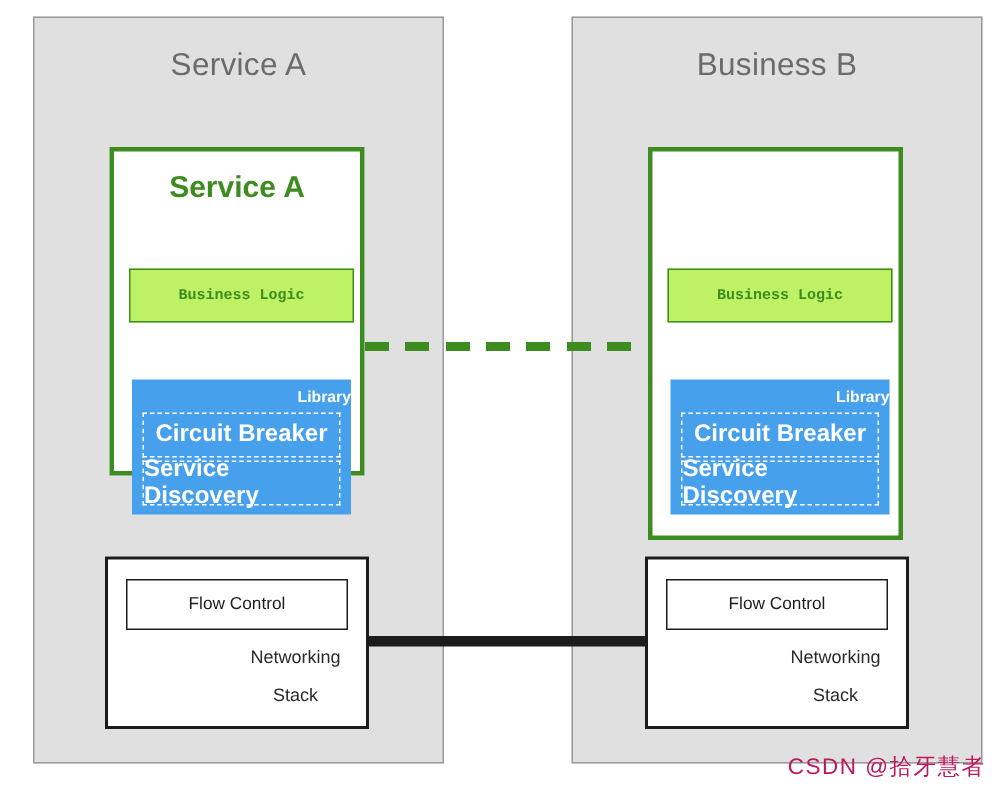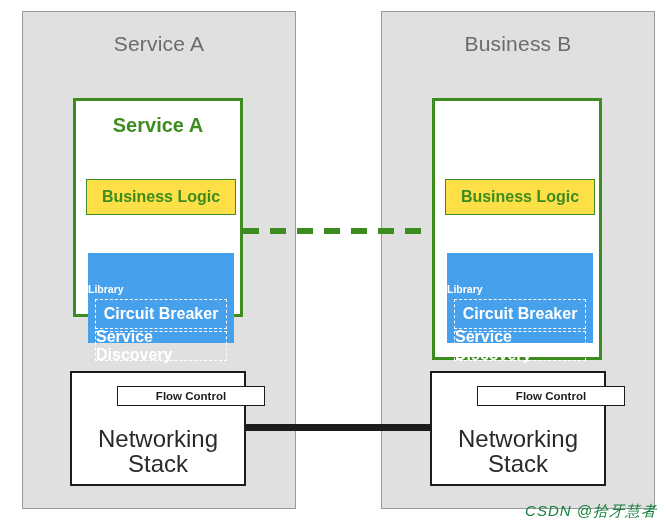--- a/index.html
+++ b/index.html
@@ -58,46 +58,46 @@
   }
 
   .business-logic {
     position: absolute;
     left: 10px;
     top: 78px;
     width: 150px;
     height: 36px;
     border: 1px solid #3c8c1f;
     box-sizing: border-box;
-    background: #fde047;
+    background: #bef264;
     display: flex;
     align-items: center;
     justify-content: center;
-    font-size: 16px;
+    font-size: 10px;
     font-weight: bold;
     color: #3c8c1f;
+    font-family: Liberation Mono, monospace;
   }
 
   .library-box {
     position: absolute;
     left: 12px;
     top: 152px;
     width: 146px;
     height: 90px;
     background: #46a0ec;
     box-sizing: border-box;
     padding-top: 4px;
   }
   .library-title {
-    text-align: left;
+    text-align: right;
     font-size: 10.5px;
     font-weight: bold;
     color: #ffffff;
     line-height: 16px;
-    margin-top: 24px;
   }
   .lib-sub {
     margin: 2px 7px 0 7px;
     height: 30px;
     border: 1.5px dashed #ffffff;
     box-sizing: border-box;
     display: flex;
     align-items: center;
     justify-content: center;
     font-size: 16px;
@@ -112,41 +112,41 @@
     box-sizing: border-box;
   }
   #net-a { left: 70px;  top: 371px; width: 176px; height: 115px; }
   #net-b { left: 430px; top: 371px; width: 176px; height: 115px; }
 
   .flow-control {
     position: absolute;
     left: 12px;
     top: 13px;
     width: 148px;
-    height: 20px;
+    height: 34px;
     border: 1.5px solid #1c1c1c;
     box-sizing: border-box;
     background: #ffffff;
     display: flex;
     align-items: center;
     justify-content: center;
     font-size: 11.5px;
-    font-weight: bold;
+    font-weight: normal;
     color: #1c1c1c;
-    margin-left: 33px;
   }
   .net-title {
     position: absolute;
     left: 0;
     top: 53px;
     width: 100%;
     text-align: center;
-    font-size: 24px;
+    font-size: 12px;
     color: #2a2a2a;
     line-height: 25px;
+    padding-left: 39px;
   }
 
   #green-link {
     position: absolute;
     left: 243px;
     top: 228px;
     width: 190px;
     height: 6px;
     background-image: repeating-linear-gradient(
       to right,
@@ -161,24 +161,23 @@
     width: 188px;
     height: 7px;
     background: #1c1c1c;
   }
 
   #watermark {
     position: absolute;
     right: 10px;
     bottom: 8px;
     font-size: 15px;
-    color: #15803d;
+    color: #be185d;
     letter-spacing: 1px;
     white-space: nowrap;
-    font-style: italic;
   }
 </style>
 </head>
 <body>
 
 <div id="canvas">
 
   <div class="panel" id="panel-a">
     <div class="panel-title">Service A</div>
   </div>

